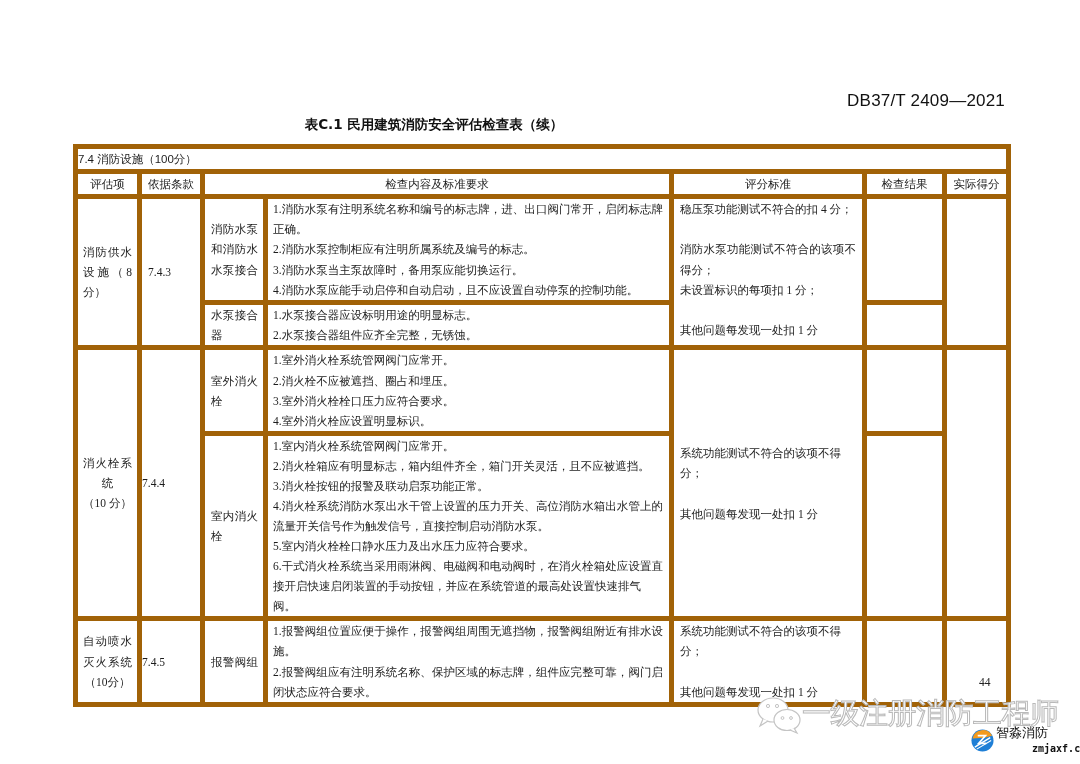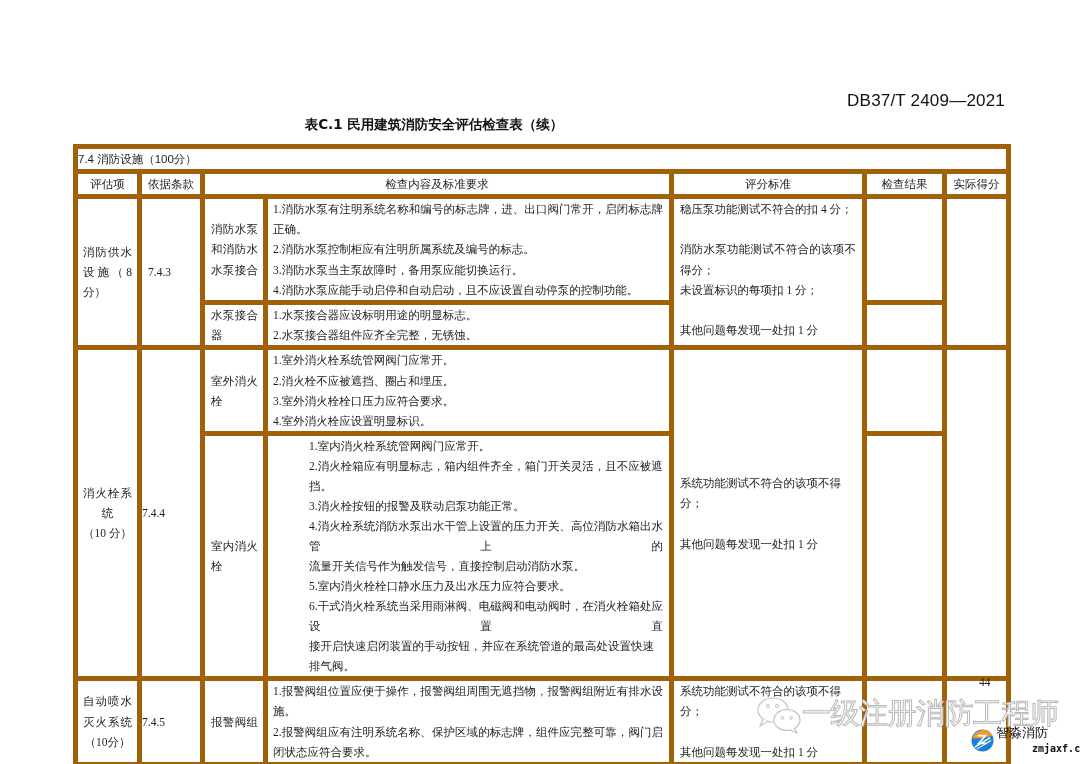--- a/index.html
+++ b/index.html
@@ -11,21 +11,21 @@
                font-family:"DejaVu Sans","Liberation Sans",sans-serif; font-weight:bold; font-size:13.5px; color:#111; }
   table.sheet { position:absolute; left:73px; top:144px; width:933px; border-collapse:collapse; table-layout:fixed;
                 border:2px solid #000; font-size:11.5px; }
   table.sheet td { border:5px solid #a16207; padding:0; vertical-align:middle; overflow:hidden; }
   .sec-head td { height:20px; font-family:"Liberation Sans","DejaVu Sans",sans-serif; padding-left:5px; font-size:11.5px; }
   .col-head td { height:20px; text-align:center; }
   .r-s1a { height:103px; } .r-s1b { height:41px; }
   .r-s2a { height:81px; }  .r-s2b { height:160px; }
   .r-s3  { height:83px; }
   .ln { line-height:20.2px; min-height:20.2px; }
-  .r-s2b .c-req .ln { line-height:20px; min-height:20px;margin-left:36px; }
+  .r-s2b .c-req .ln { line-height:20px; min-height:20px; }
   .full { text-align:justify; text-align-last:justify; }
   .c-item { padding:0 5px !important; }
   .c-item .ln { text-align:center; }
   .c-item .full { text-align:justify; text-align-last:justify; }
   .c-clause { text-align:left; }
   .c-clause.left { text-align:left; padding-left:6px !important; }
   .c-sub { padding:0 5px 0 6px !important; }
   .c-req { vertical-align:top !important; padding:0 6px 0 5px !important; }
   .c-score { padding:0 6px 0 6px !important; }
   .c-score.top { vertical-align:top !important; }

